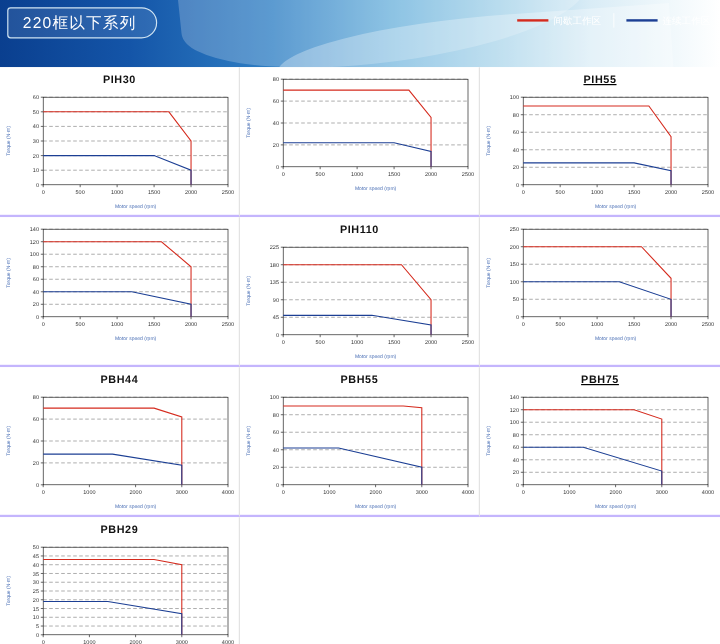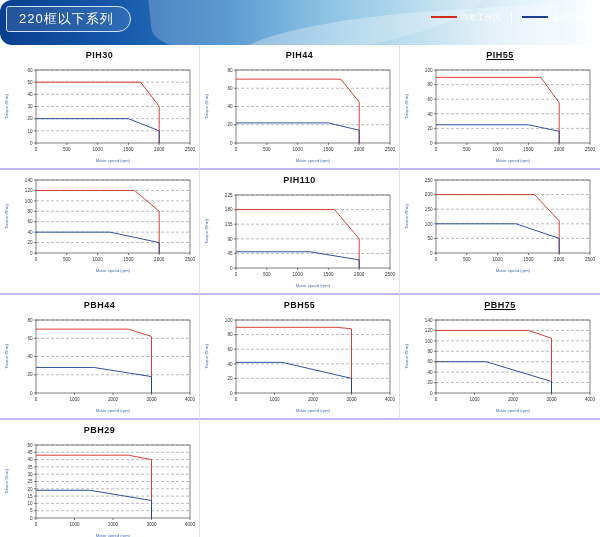--- a/index.html
+++ b/index.html
@@ -4,24 +4,23 @@
 <style>
   html,body{margin:0;padding:0;}
   body{
     width:600px;height:537px;
     background:#ffffff;
     font-family:"Liberation Sans", sans-serif;
     overflow:hidden;
   }
   
   .header{
-    position:relative;width:600px;height:45px;
+    position:relative;width:600px;height:56px;
     background:linear-gradient(90deg,#0a3f8f 0%,#1455a8 18%,#2f7fc4 38%,#6fb4dd 55%,#a8d4ea 70%,#d9ecf6 82%,#eef7fb 92%,#ffffff 100%);
     overflow:hidden;
-    border-radius:12px;
   }
   .header .swoosh{
     position:absolute;left:150px;top:-38px;width:340px;height:90px;
     background:rgba(255,255,255,0.22);
     border-radius:0 0 70% 60%;
     transform:rotate(-6deg);
   }
   .header .swoosh2{
     position:absolute;left:230px;top:14px;width:330px;height:60px;
     background:rgba(255,255,255,0.30);
@@ -132,21 +131,20 @@
           <line x1="190.00" y1="83" x2="190.00" y2="85" stroke="#000" stroke-width="0.5"></line>
           <text class="tick" x="190.00" y="91" text-anchor="middle">2500</text>
           <text class="ax-label" x="113" y="102" text-anchor="middle">Motor speed (rpm)</text>
           <text class="ax-label" x="8" y="46.5" text-anchor="middle" transform="rotate(-90 8 46.5)">Torque (N·m)</text>
           <polyline points="36.00,22.17 140.72,22.17 159.20,46.50 159.20,83.00" fill="none" stroke="#d52b1e" stroke-width="0.9"></polyline>
           <polyline points="36.00,58.67 128.40,58.67 159.20,70.83 159.20,83.00" fill="none" stroke="#1c3f94" stroke-width="0.9"></polyline>
         </svg>
       </div>
     </div>
     <div class="cell">
-      <div class="chart-title">PIH44</div>
       <div class="plotwrap">
         <svg width="200" height="105" viewBox="0 0 200 105">
           <rect x="36" y="10" width="154" height="73" fill="#ffffff" stroke="#000" stroke-width="0.5"></rect>
           <line x1="36" y1="64.75" x2="190" y2="64.75" stroke="#555" stroke-width="0.4" stroke-dasharray="3,2"></line>
           <line x1="36" y1="46.50" x2="190" y2="46.50" stroke="#555" stroke-width="0.4" stroke-dasharray="3,2"></line>
           <line x1="36" y1="28.25" x2="190" y2="28.25" stroke="#555" stroke-width="0.4" stroke-dasharray="3,2"></line>
           <line x1="36" y1="10.00" x2="190" y2="10.00" stroke="#555" stroke-width="0.4" stroke-dasharray="3,2"></line>
           <line x1="34" y1="83.00" x2="36" y2="83.00" stroke="#000" stroke-width="0.5"></line>
           <text class="tick" x="32.5" y="84.70" text-anchor="end">0</text>
           <line x1="34" y1="64.75" x2="36" y2="64.75" stroke="#000" stroke-width="0.5"></line>

